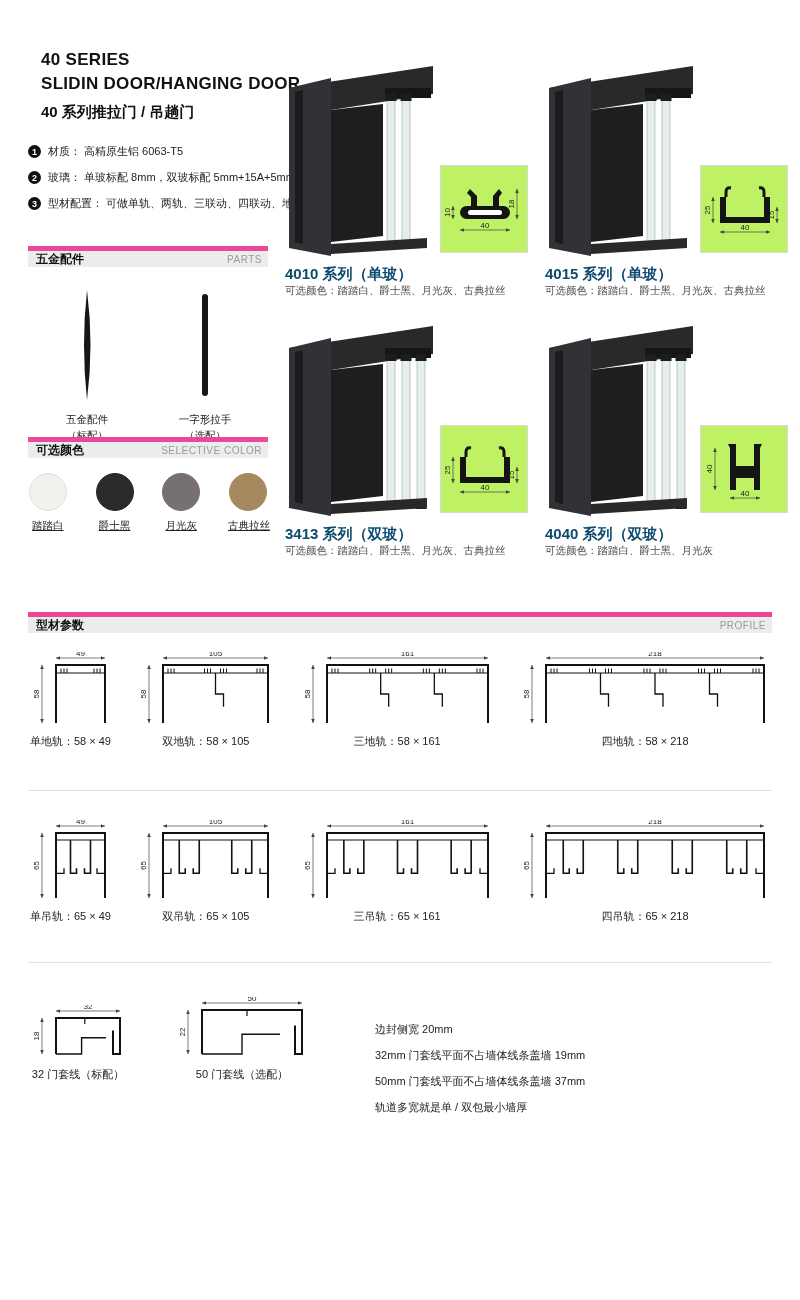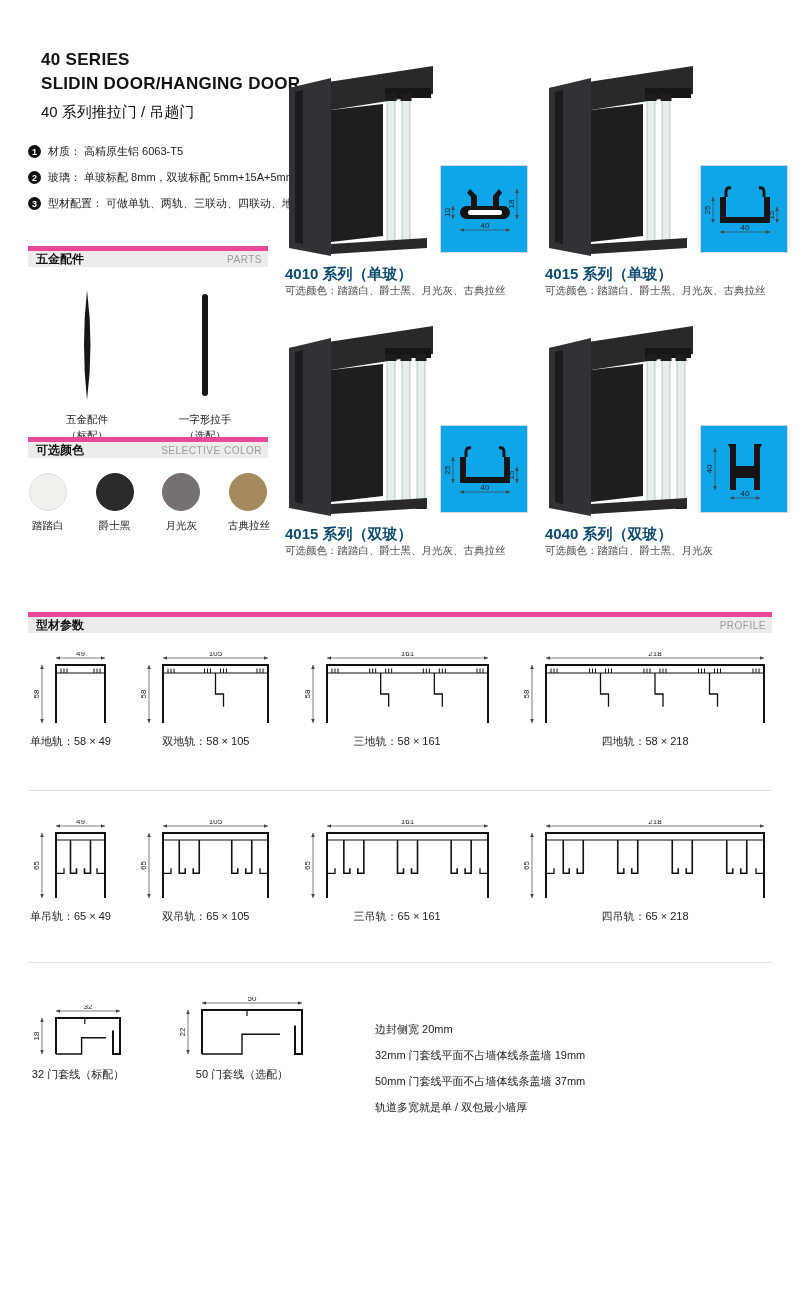--- a/index.html
+++ b/index.html
@@ -1,21 +1,21 @@
 <!DOCTYPE html>
 <html><head>
 <meta charset="utf-8">
 <style>
   html,body{margin:0;padding:0;background:#fff;}
   #page{position:relative;width:800px;height:1300px;background:#ffffff;overflow:hidden;
         font-family:"Liberation Sans","DejaVu Sans",sans-serif;color:#1a1a1a;}
   
   .title-block{position:absolute;left:28px;top:48px;margin-left:13px;}
   .t-en{font-size:17px;font-weight:bold;letter-spacing:.3px;line-height:1.4;color:#111;}
-  .t-cn{font-size:15px;font-weight:normal;margin-top:7px;color:#111;}
+  .t-cn{font-size:15px;font-weight:bold;margin-top:7px;color:#111;}
   
   .specs{position:absolute;left:28px;top:144px;list-style:none;margin:0;padding:0;}
   .spec{display:flex;align-items:center;gap:7px;font-size:11px;margin-bottom:11px;color:#222;}
   .spec .num{flex:0 0 13px;width:13px;height:13px;border-radius:50%;background:#111;color:#fff;
              font-size:9px;display:flex;align-items:center;justify-content:center;font-weight:bold;}
   
   .sec-bar{height:21px;background:#ececec;border-top:5px solid #ec4899;display:flex;
            align-items:center;justify-content:space-between;padding:0 6px 0 8px;box-sizing:border-box;}
   .sec-bar .cn{font-size:12px;font-weight:bold;color:#111;}
   .sec-bar .en{font-size:10px;color:#9a9a9a;letter-spacing:.5px;}
@@ -23,25 +23,25 @@
   .parts{position:absolute;left:28px;top:246px;width:240px;}
   .parts-items{display:flex;gap:40px;padding:22px 0 0 20px;}
   .part{width:78px;text-align:center;}
   .part .glyph{height:112px;display:flex;align-items:center;justify-content:center;}
   .part-label{font-size:10.5px;margin-top:10px;line-height:1.55;color:#222;}
   
   .colors{position:absolute;left:28px;top:437px;width:240px;}
   .color-items{display:flex;gap:27px;padding-top:15px;}
   .color-item{width:40px;text-align:center;}
   .swatch{width:36px;height:36px;border-radius:50%;margin:0 auto;}
-  .color-name{font-size:10.5px;margin-top:8px;white-space:nowrap;color:#222;}
+  .color-name{font-size:10.5px;margin-top:8px;white-space:nowrap;color:#222;text-decoration:underline;}
   
   .card{position:absolute;width:250px;height:260px;}
   .card .pbox{position:absolute;left:155px;top:107px;width:86px;height:86px;
-              border:1px solid #d8d8d8;background:#0ea5e9;}
+              border:1px solid #d8d8d8;background:#bef264;}
   .card .pname{position:absolute;left:0;top:207px;font-size:15px;font-weight:bold;color:#0c4a6e;}
   .card .pcolors{position:absolute;left:0;top:226px;font-size:10.5px;color:#4a4a4a;}
   
   .profile-sec{position:absolute;left:28px;top:612px;width:744px;}
   .prow{position:absolute;left:0;width:744px;display:flex;justify-content:space-between;align-items:flex-end;}
   .prow.r3{justify-content:flex-start;gap:46px;}
   .pitem{text-align:center;}
   .plabel{font-size:11px;color:#222;white-space:nowrap;}
   .divider{position:absolute;left:0;width:744px;height:1px;background:#e2e2e2;}
   .notes{position:absolute;left:347px;top:404px;}
@@ -230,21 +230,21 @@
             <text x="9" y="44" text-anchor="middle" font-size="8" fill="#222" transform="rotate(-90 9 44)">25</text>
             <line x1="76" y1="41" x2="76" y2="57" stroke="#444" stroke-width="0.7"></line>
             <polygon points="76,41 74.2,45 77.8,45" fill="#444"></polygon>
             <polygon points="76,57 74.2,53 77.8,53" fill="#444"></polygon>
             <text x="73" y="49" text-anchor="middle" font-size="8" fill="#222" transform="rotate(-90 73 49)">15</text>
             <line x1="19" y1="66" x2="69" y2="66" stroke="#444" stroke-width="0.7"></line>
             <polygon points="19,66 23,64.2 23,67.8" fill="#444"></polygon>
             <polygon points="69,66 65,64.2 65,67.8" fill="#444"></polygon>
             <text x="44" y="63.5" text-anchor="middle" font-size="8" fill="#222">40</text>
           </svg></div>
-        <div class="pname">4015 系列（双玻）</div>
+        <div class="pname">3413 系列（双玻）</div>
         <div class="pcolors">可选颜色：踏踏白、爵士黑、月光灰、古典拉丝</div>
       </div>
       <div class="card" style="left: 545px; top: 318px;">
         <div><svg width="150" height="206" viewBox="0 0 150 206">
             <polygon points="4,30 148,8 148,36 46,52 4,52" fill="#29292c"></polygon>
             <rect x="100" y="30" width="46" height="10" fill="#161618"></rect>
             <polygon points="4,30 46,20 46,198 4,190" fill="#323236"></polygon>
             <polygon points="10,34 18,32 18,186 10,184" fill="#1b1b1d"></polygon>
             <polygon points="46,52 98,46 98,178 46,184" fill="#1e1e20"></polygon>
             <polygon points="102,42 110,41 110,186 102,187" fill="#e6eeea" stroke="#93a79f" stroke-width="0.6"></polygon>

